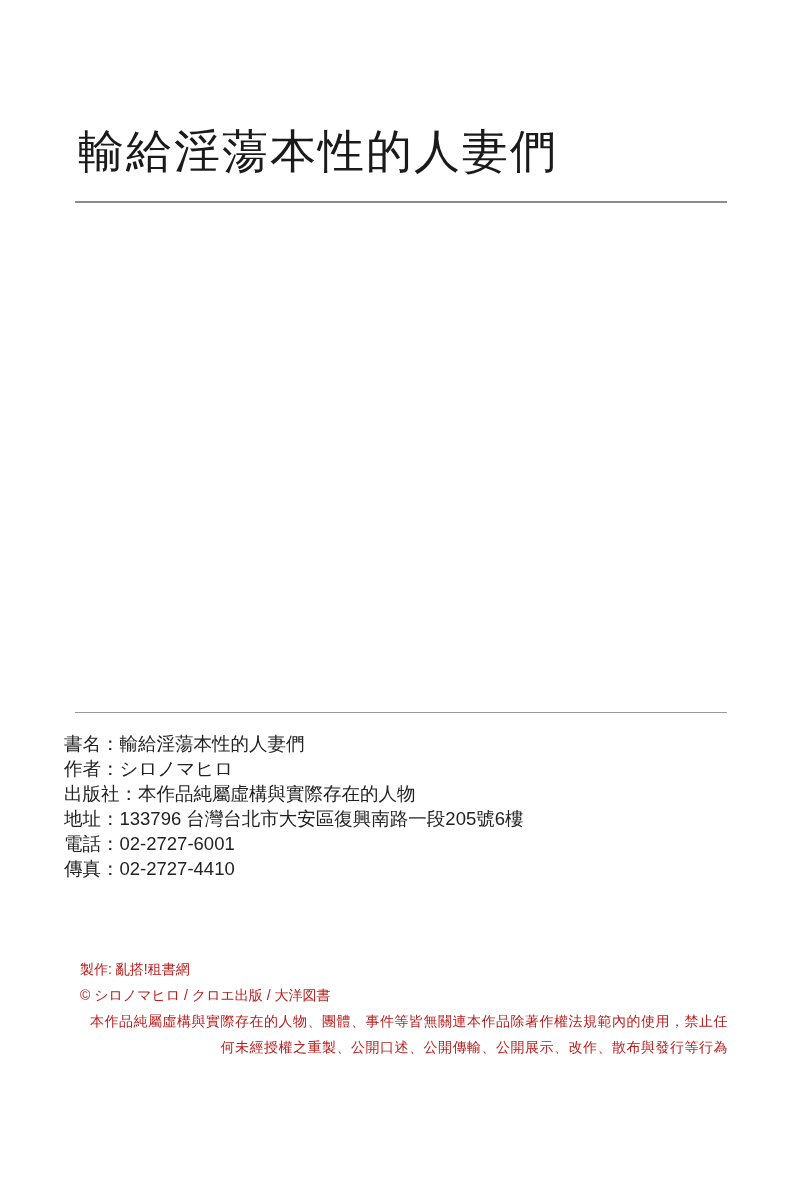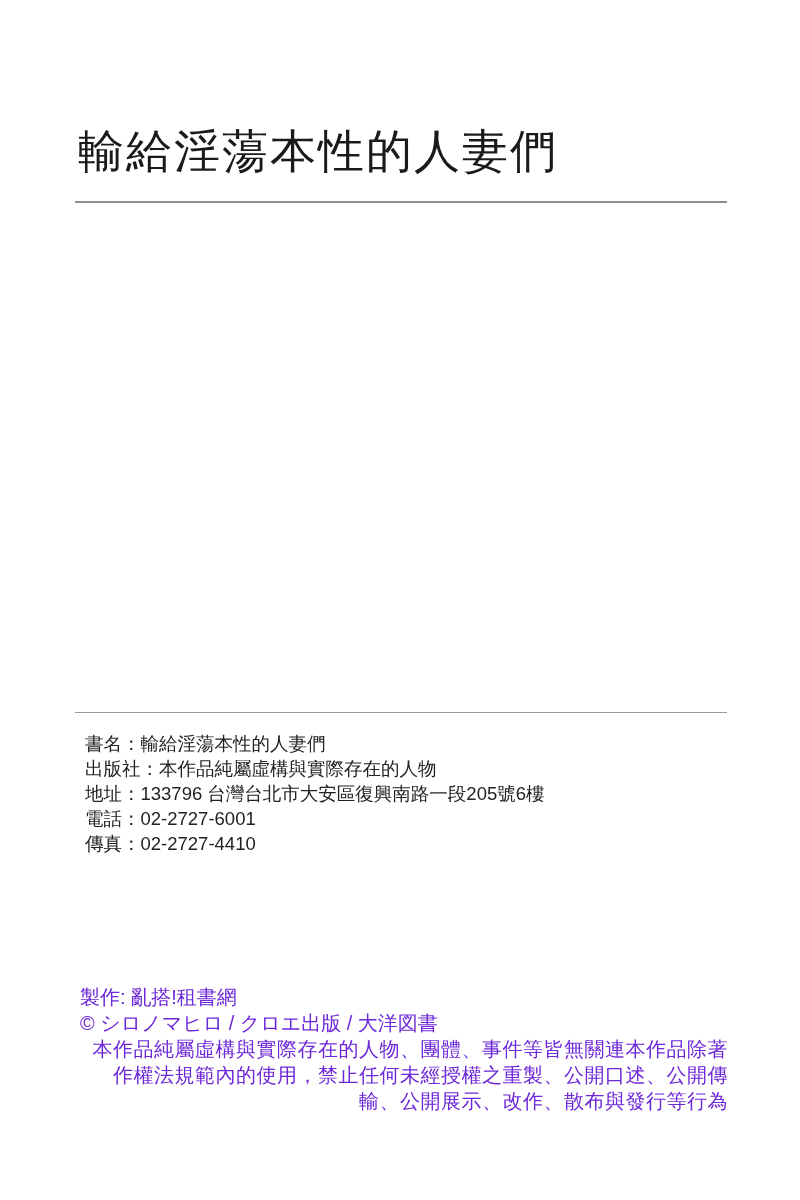--- a/index.html
+++ b/index.html
@@ -43,37 +43,37 @@
   .rule-title {
     top: 201px;
     border-top: 2px solid #8d8d8d;
   }
   .rule-section {
     top: 712px;
     border-top: 1px solid #9a9a9a;
   }
   .meta-block {
     position: absolute;
-    left: 85px;
+    left: 64px;
     top: 731px;
     font-size: 18.5px;
     line-height: 25px;
     color: #222222;
   }
   .meta-row {
     white-space: nowrap;
   }
   .credits-block {
     position: absolute;
     left: 80px;
-    top: 984px;
+    top: 956px;
     width: 648px;
-    font-size: 20px;
+    font-size: 14px;
     line-height: 26px;
-    color: #6d28d9;
+    color: #b91c1c;
   }
   .credits-line {
     white-space: nowrap;
   }
   .legal-notice {
     margin: 0;
     text-align: right;
     letter-spacing: 0.5px;
   }
 </style>
@@ -86,20 +86,23 @@
 
   <hr class="rule rule-title">
 
   <hr class="rule rule-section">
 
   <div class="meta-block">
     <div class="meta-row">
       <span>書名</span><span>：</span><span>輸給淫蕩本性的人妻們</span>
     </div>
     <div class="meta-row">
+      <span>作者</span><span>：</span><span>シロノマヒロ</span>
+    </div>
+    <div class="meta-row">
       <span>出版社</span><span>：</span><span>本作品純屬虛構與實際存在的人物</span>
     </div>
     <div class="meta-row">
       <span>地址</span><span>：</span><span>133796 台灣台北市大安區復興南路一段205號6樓</span>
     </div>
     <div class="meta-row">
       <span>電話</span><span>：</span><span>02-2727-6001</span>
     </div>
     <div class="meta-row">
       <span>傳真</span><span>：</span><span>02-2727-4410</span>

